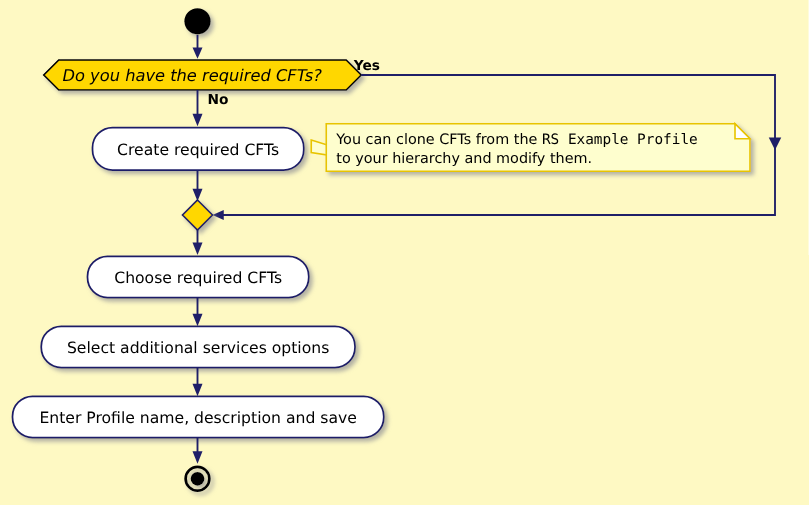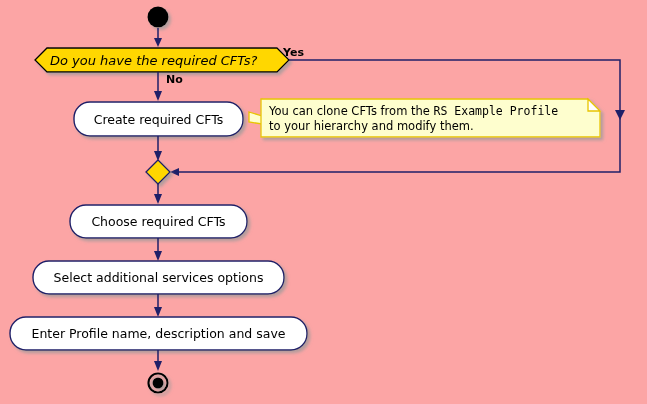--- a/index.html
+++ b/index.html
@@ -10,21 +10,21 @@
   body {
     width: 647px;
     height: 404px;
     overflow: hidden;
     font-family: "DejaVu Sans", sans-serif;
   }
   #diagram-root {
     position: relative;
     width: 647px;
     height: 404px;
-    background: #fca5a5;
+    background: #fef9c3;
   }
   svg#activity-diagram {
     display: block;
     width: 647px;
     height: 404px;
   }
   .node-label {
     font-family: "DejaVu Sans", sans-serif;
     font-size: 12.5px;
     fill: #000000;

